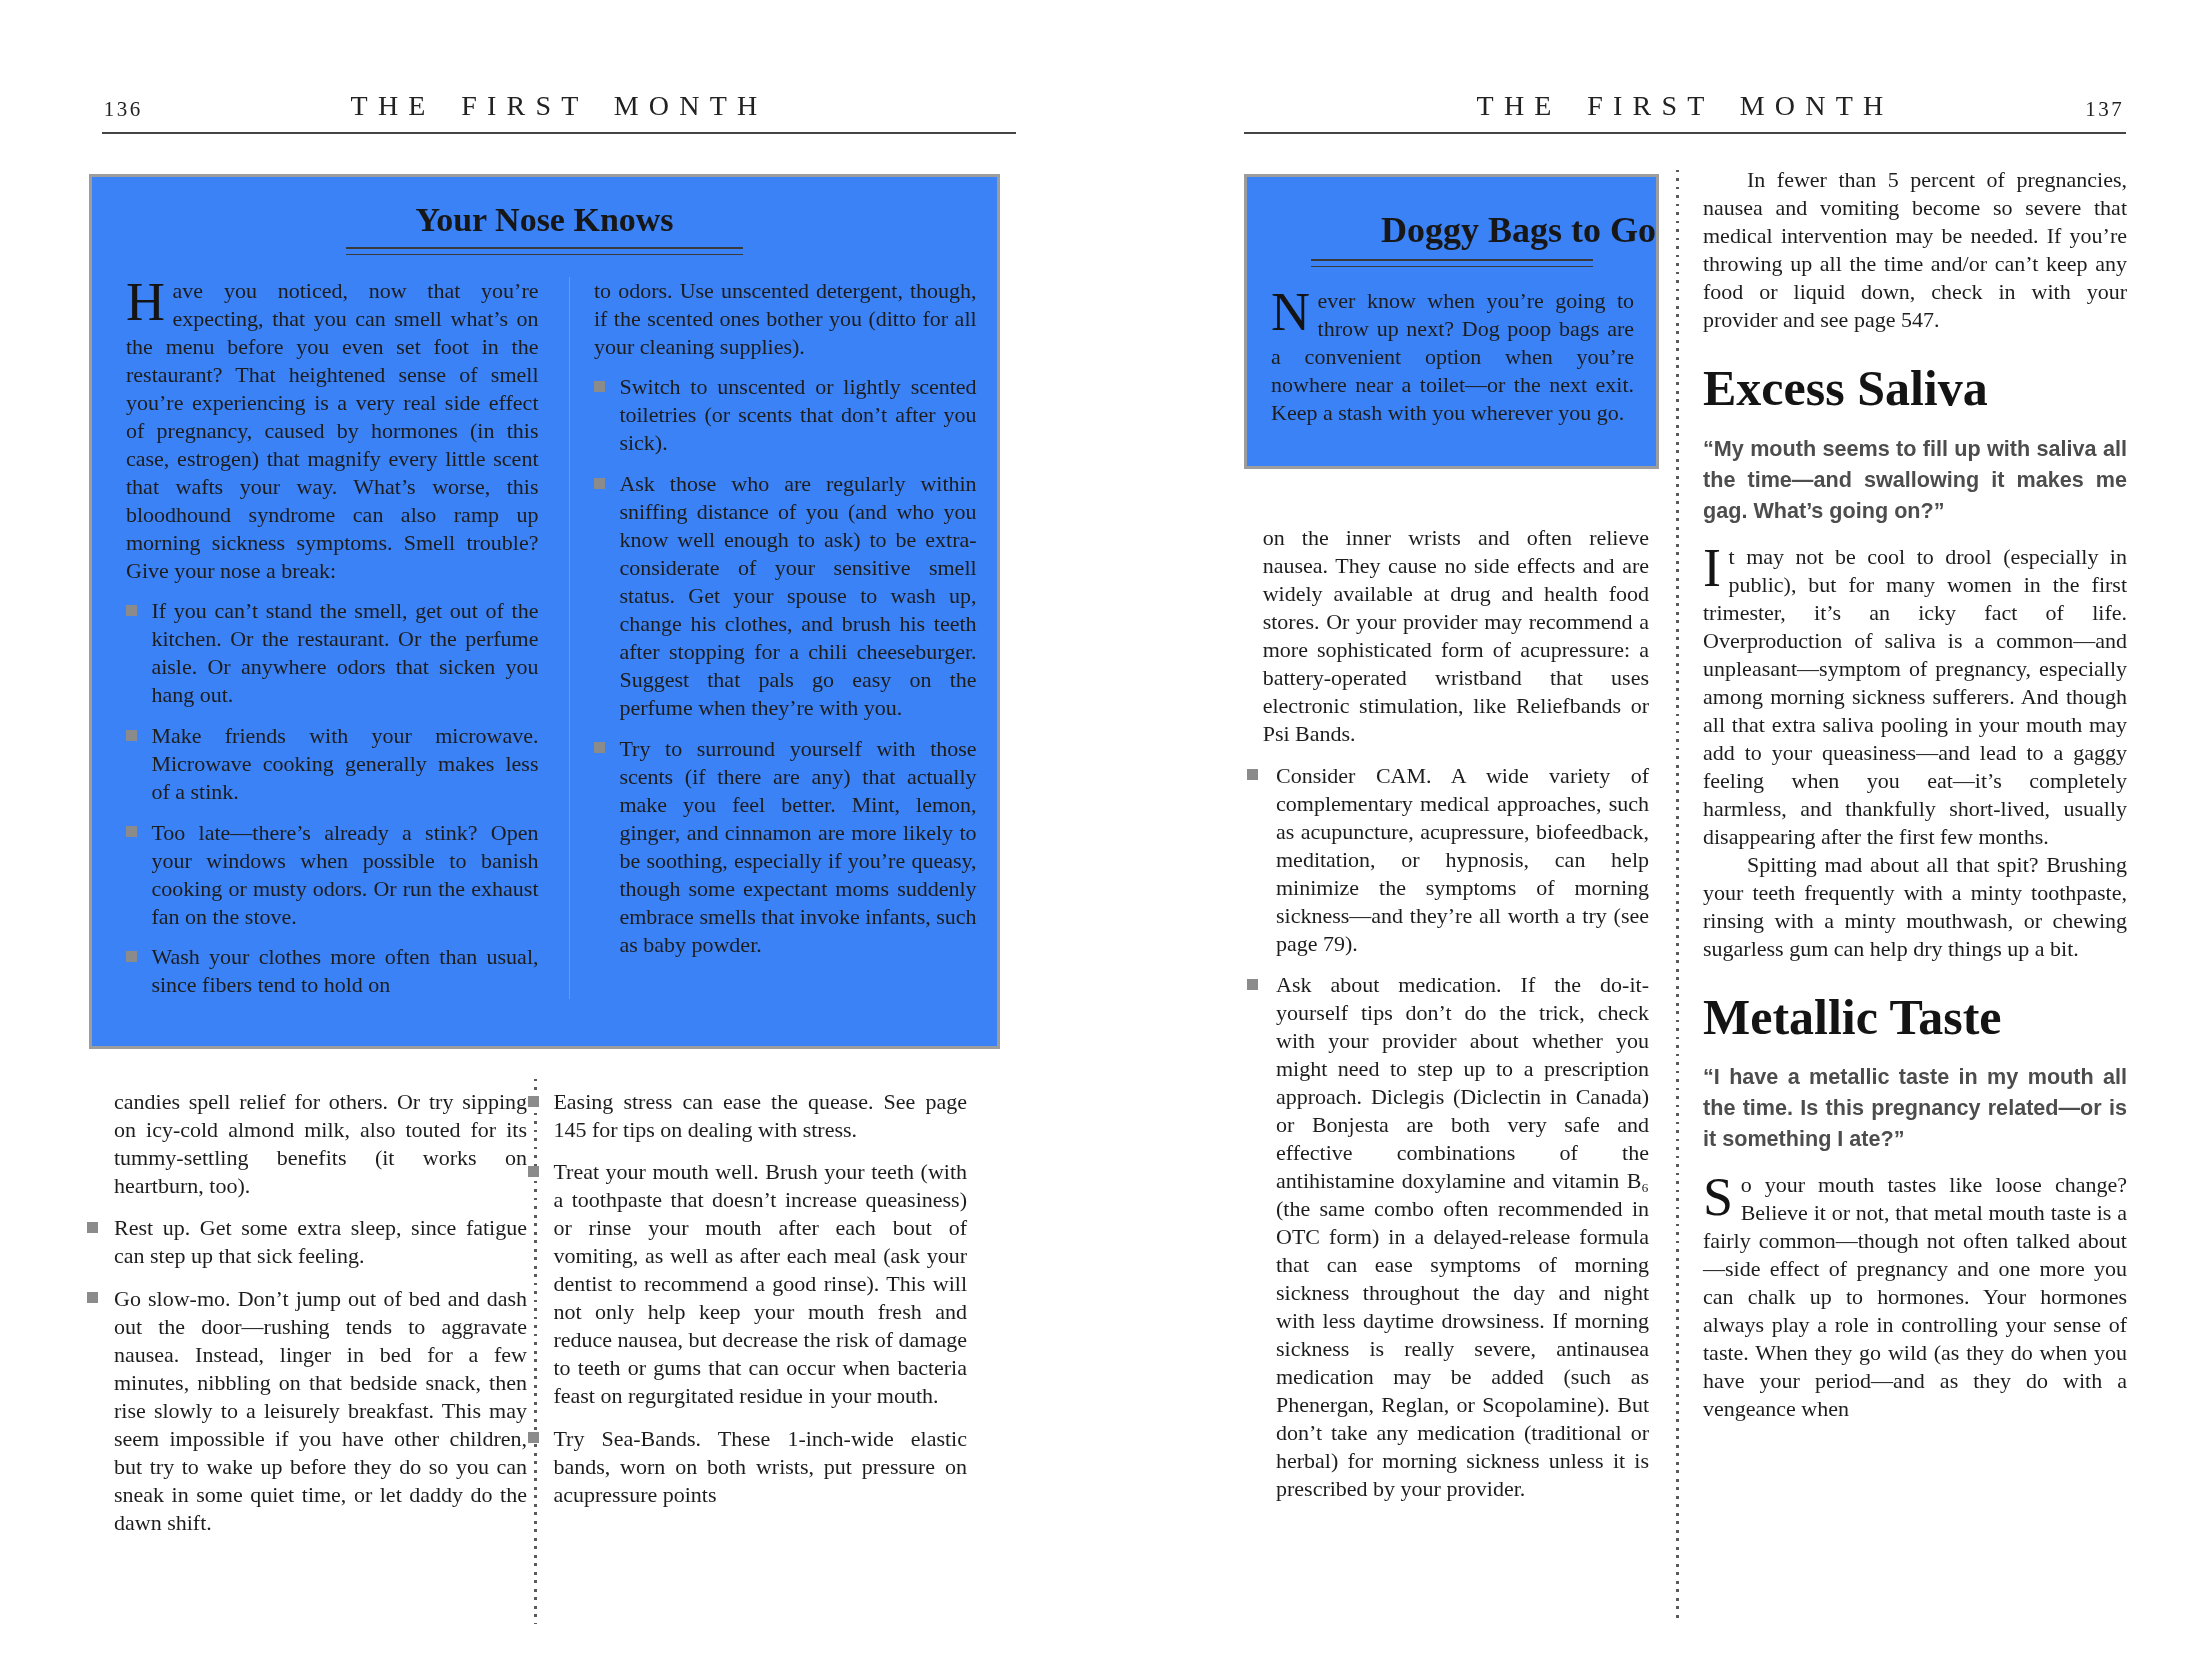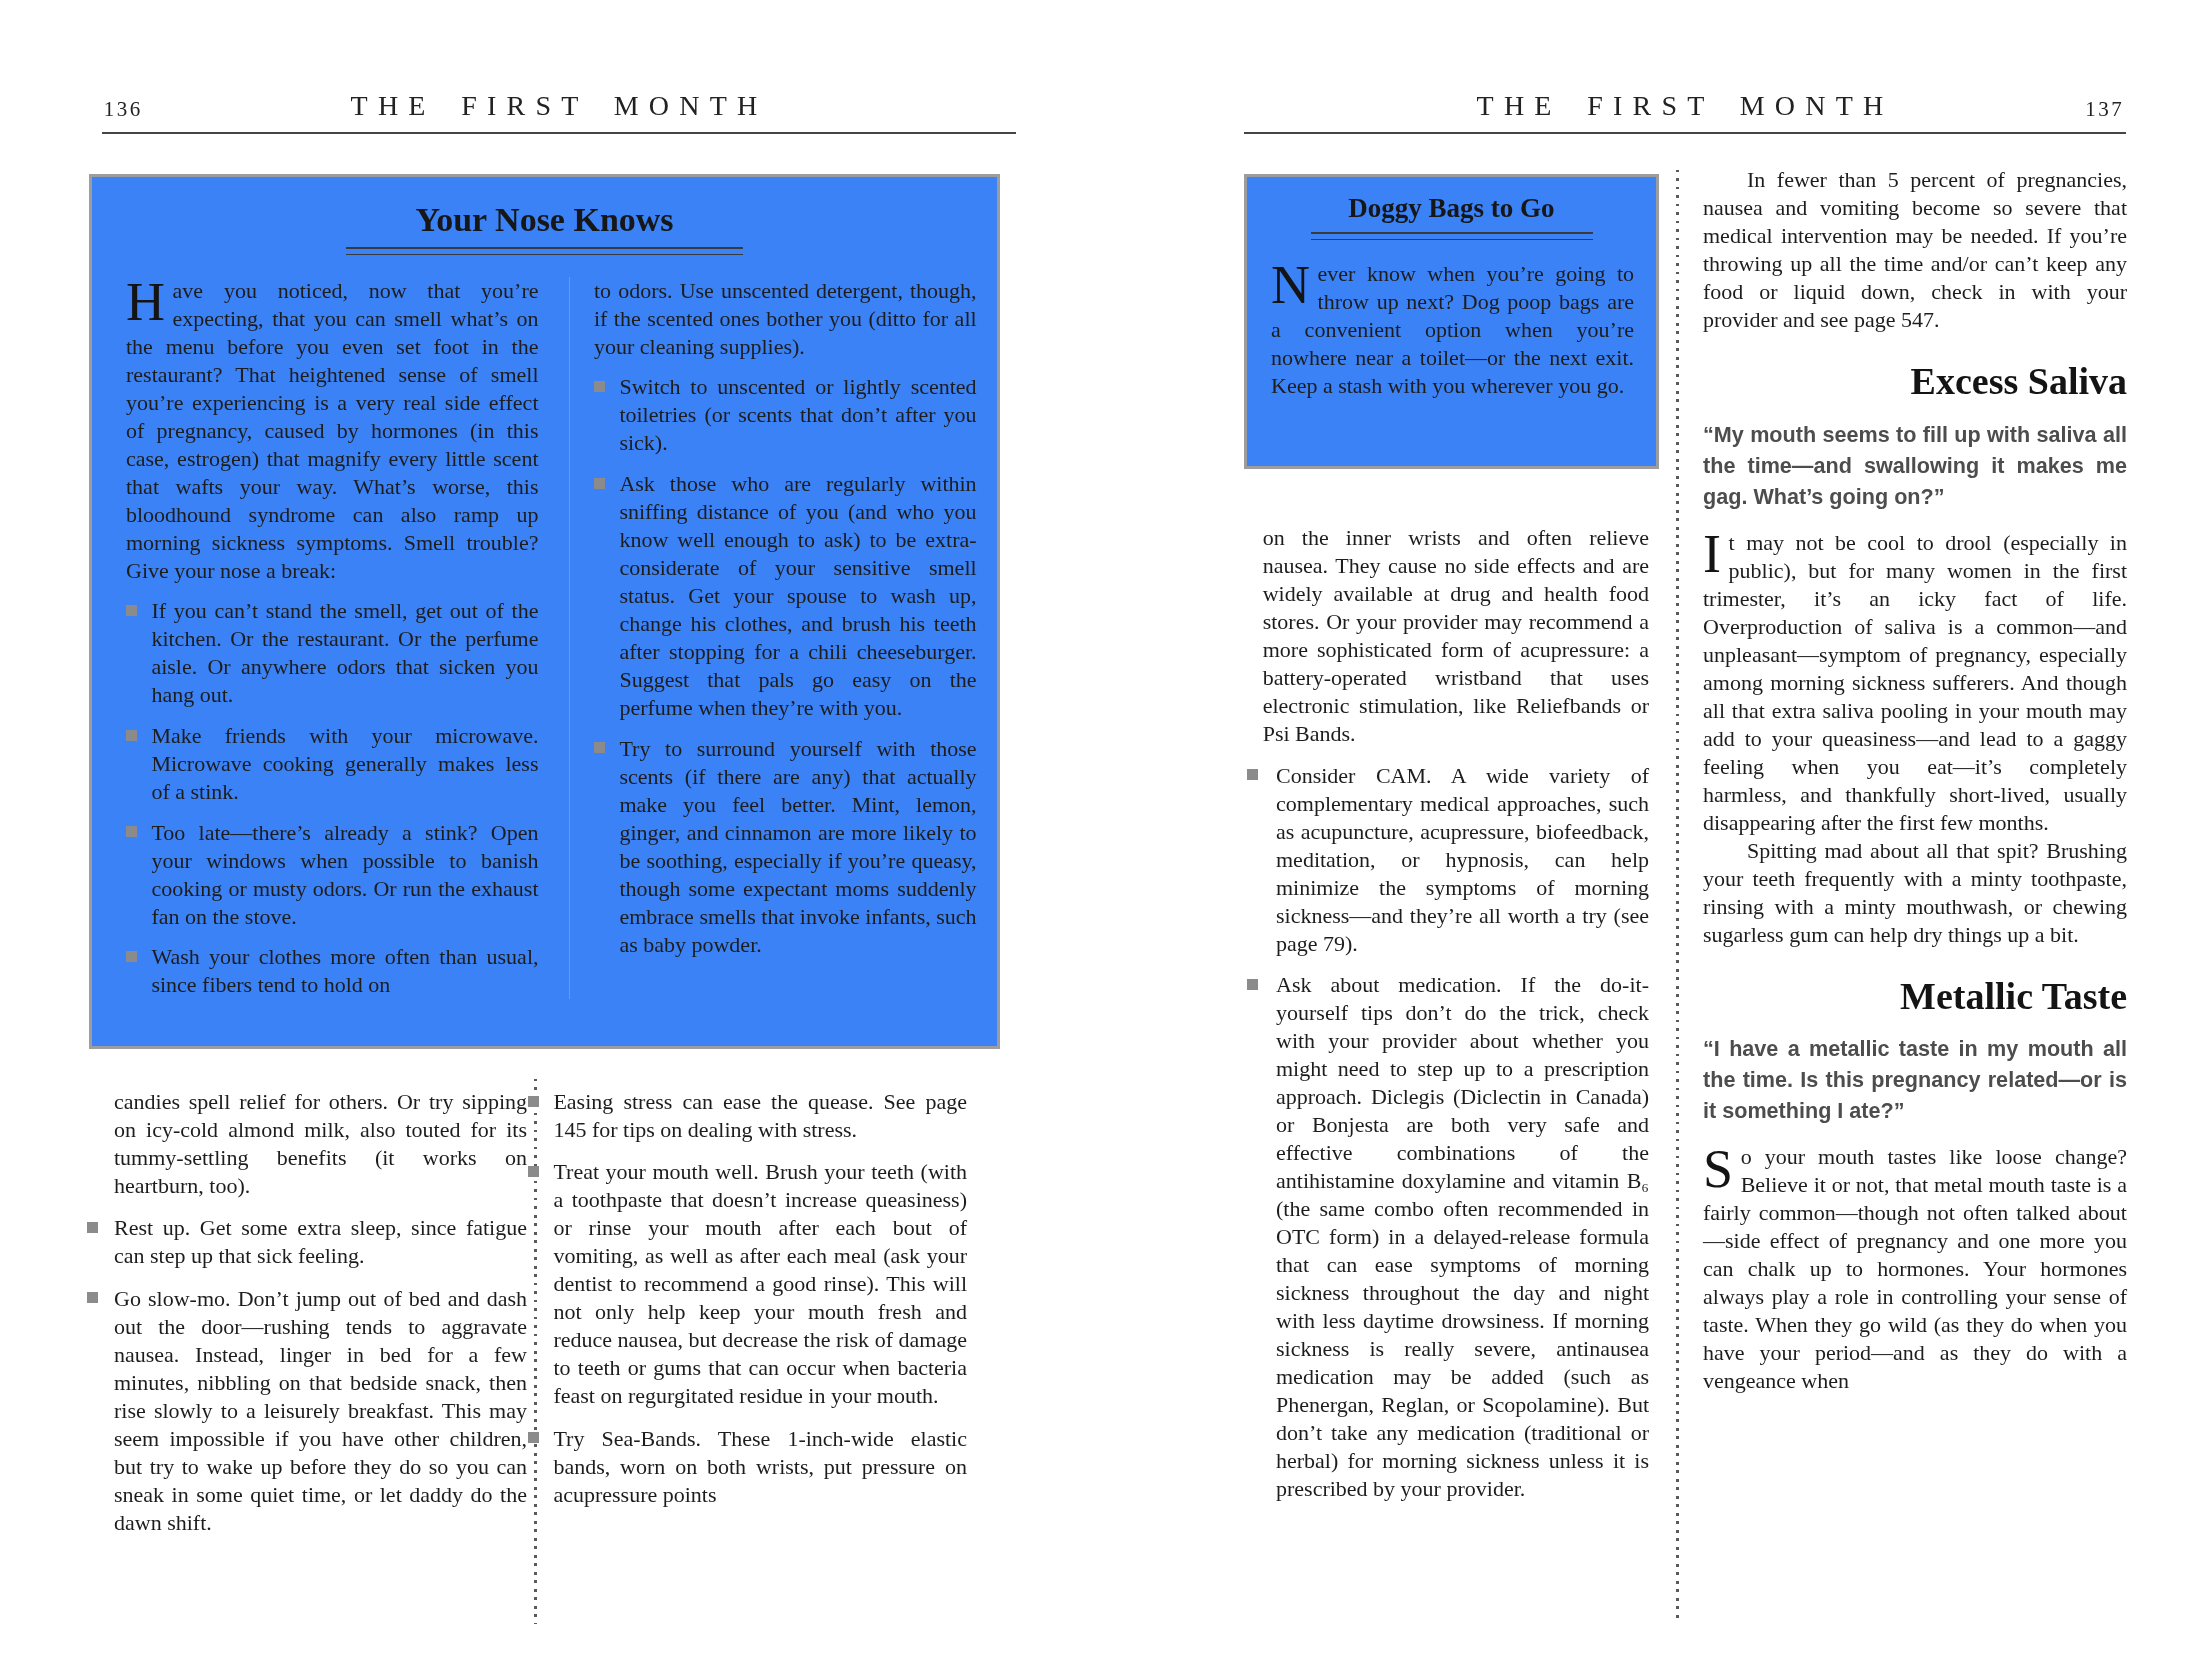--- a/index.html
+++ b/index.html
@@ -21,21 +21,21 @@
   .head-num { position:absolute; bottom:10.2px; font-size:21px; letter-spacing:2.5px; color:#222; }
   #head-left  .head-num { left:1.7px; }
   #head-right .head-num { right:1.7px; }
 
   
   .textbox { position:absolute; border:3.4px solid #9d9d9d; background:#3b82f6; box-sizing:border-box; }
   #nose-box  { left:89px;  top:174px; width:911px; height:875px; }
   #doggy-box { left:1244px; top:174px; width:415px;  height:295px; }
   .box-title { text-align:center; font-weight:bold; color:#171717; }
   #nose-box  .box-title { font-size:34px; margin-top:24px; }
-  #doggy-box .box-title { font-size:27px; margin-top:16px; }
+  #doggy-box .box-title { font-size:36px; margin-top:32px;text-align:right; }
   .double-rule { height:5.1px; border-top:2.5px solid #3a3a3a; border-bottom:1.7px solid #3a3a3a; margin:7.6px auto 0; }
   #nose-box  .double-rule { width:397px; }
   #doggy-box .double-rule { width:282px; }
 
   #nose-box .cols { display:flex; padding:22px 20.4px 0 34px; }
   .box-col1 { flex:0 0 444px; padding-right:30.5px; border-right:1.7px solid #949494; box-sizing:border-box; }
   .box-col2 { flex:1; padding-left:24px; box-sizing:border-box; }
 
   #doggy-box .box-body { padding:20.4px 22px 0 24px; }
 
@@ -58,22 +58,22 @@
 
   
   #rp-col1 { position:absolute; left:1244px; top:524px; width:405px; }
   #rp-col1 .cont { padding-left:18.7px; }
   #rp-col1 .bullet { padding-left:32px; margin-top:13.6px; }
   #rp-col1 .bullet::before { left:2.5px; }
   #rp-col2 { position:absolute; left:1703px; top:166px; width:424px; }
 
   .indent { text-indent:44px; }
   h2.section {
-    font-size:38px; font-weight:bold; margin:25.4px 0 0 0; color:#141414;
-    font-family:"Liberation Serif","DejaVu Serif",serif; letter-spacing:0px;text-align:right;
+    font-size:50px; font-weight:bold; margin:25.4px 0 0 0; color:#141414;
+    font-family:"Liberation Serif","DejaVu Serif",serif; letter-spacing:0px;
   }
   .quote {
     margin-top:15.3px; font-family:"Liberation Sans","DejaVu Sans",sans-serif;
     font-weight:bold; font-size:21.6px; line-height:31px; color:#4d4d4d; text-align:justify;
   }
   .drop-para { margin-top:17px; }
 
   
   .dotted-v {
     position:absolute; width:2.5px;

